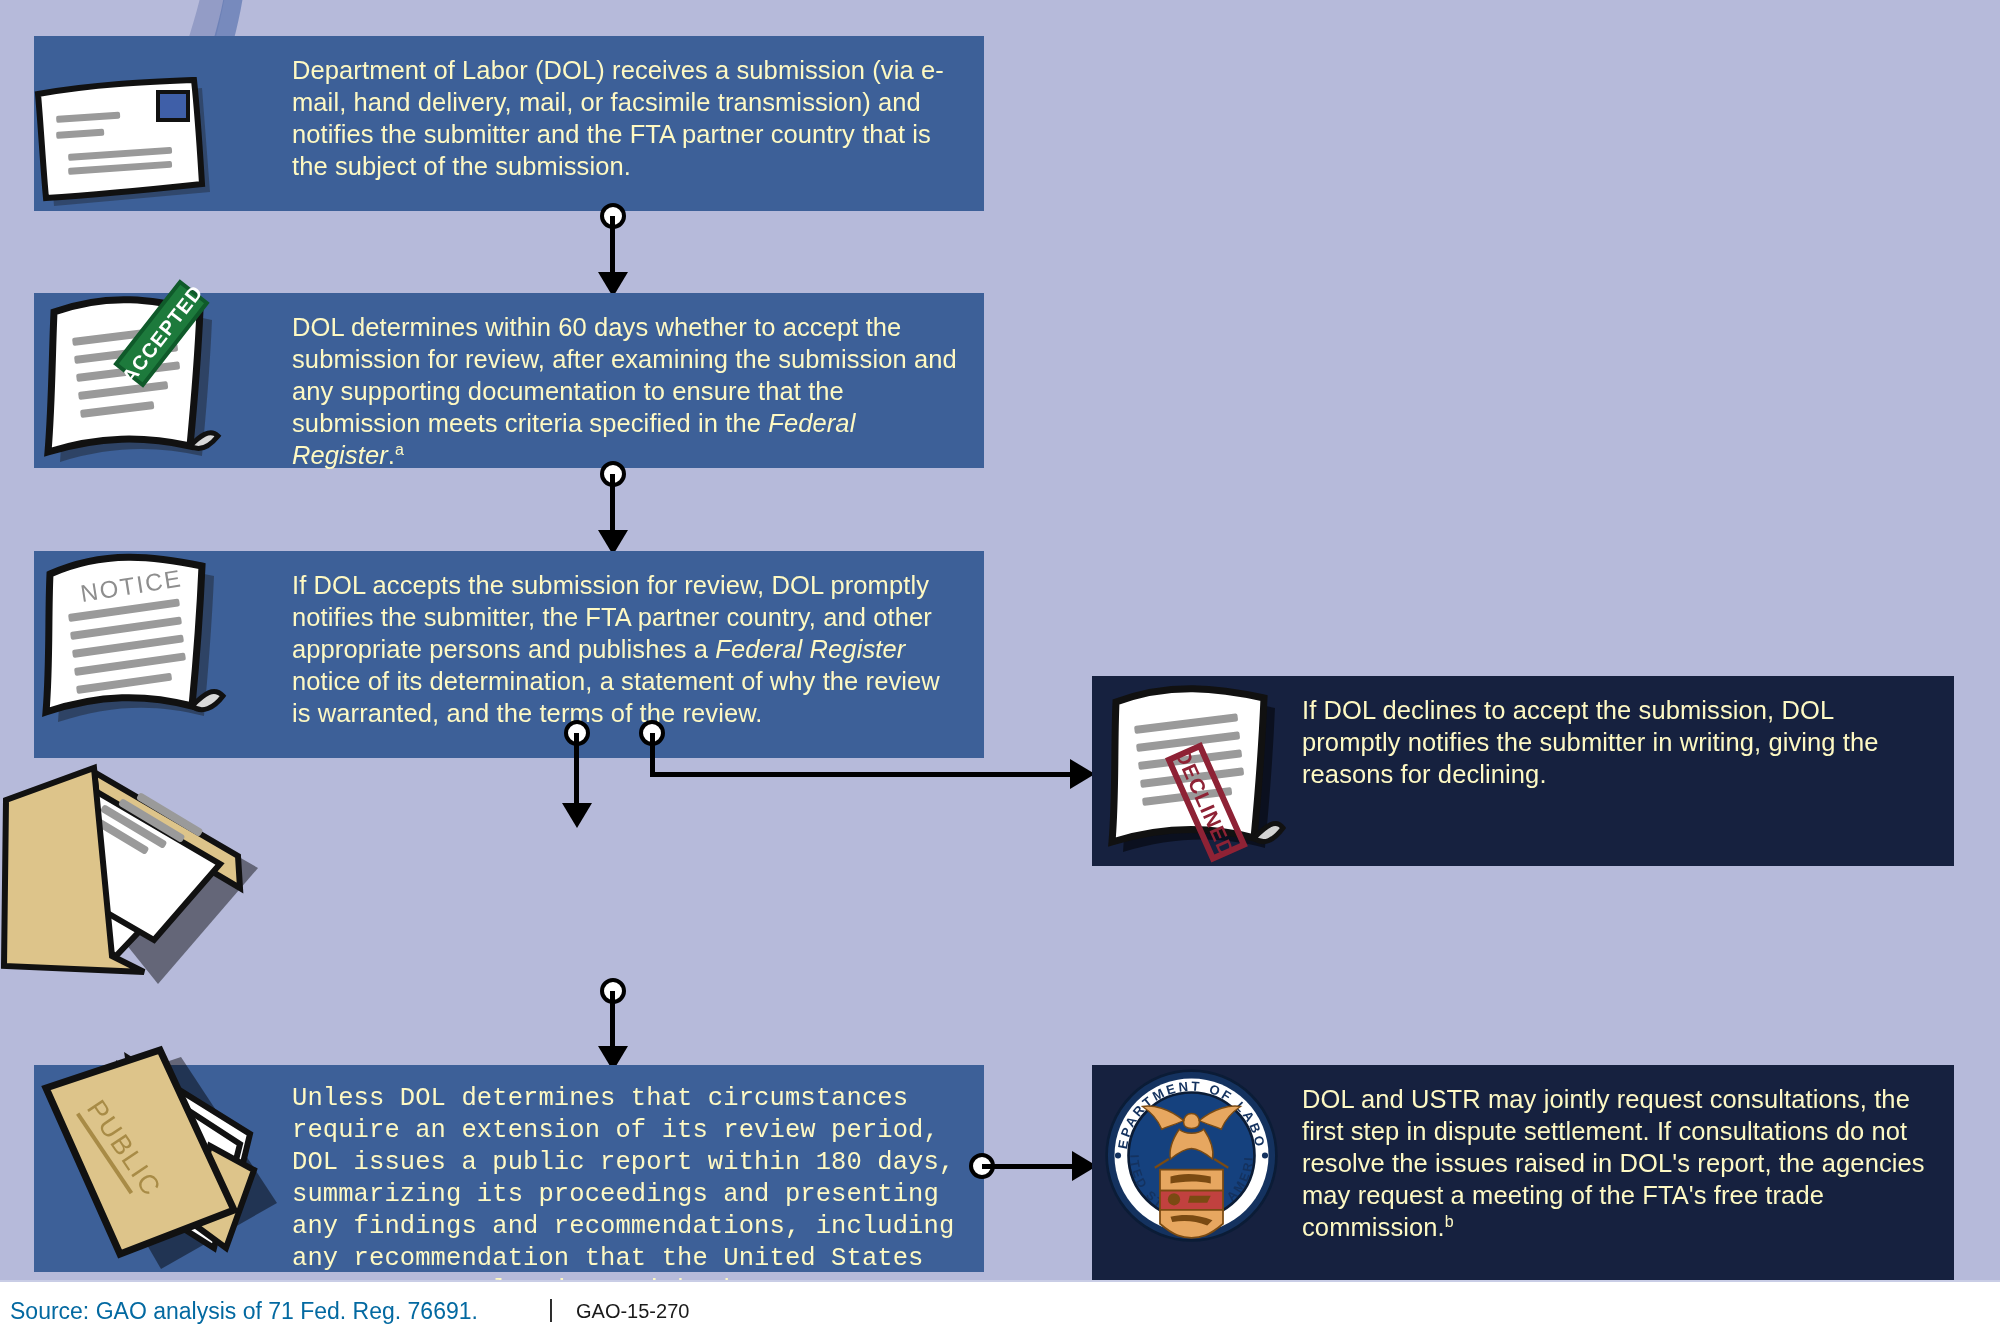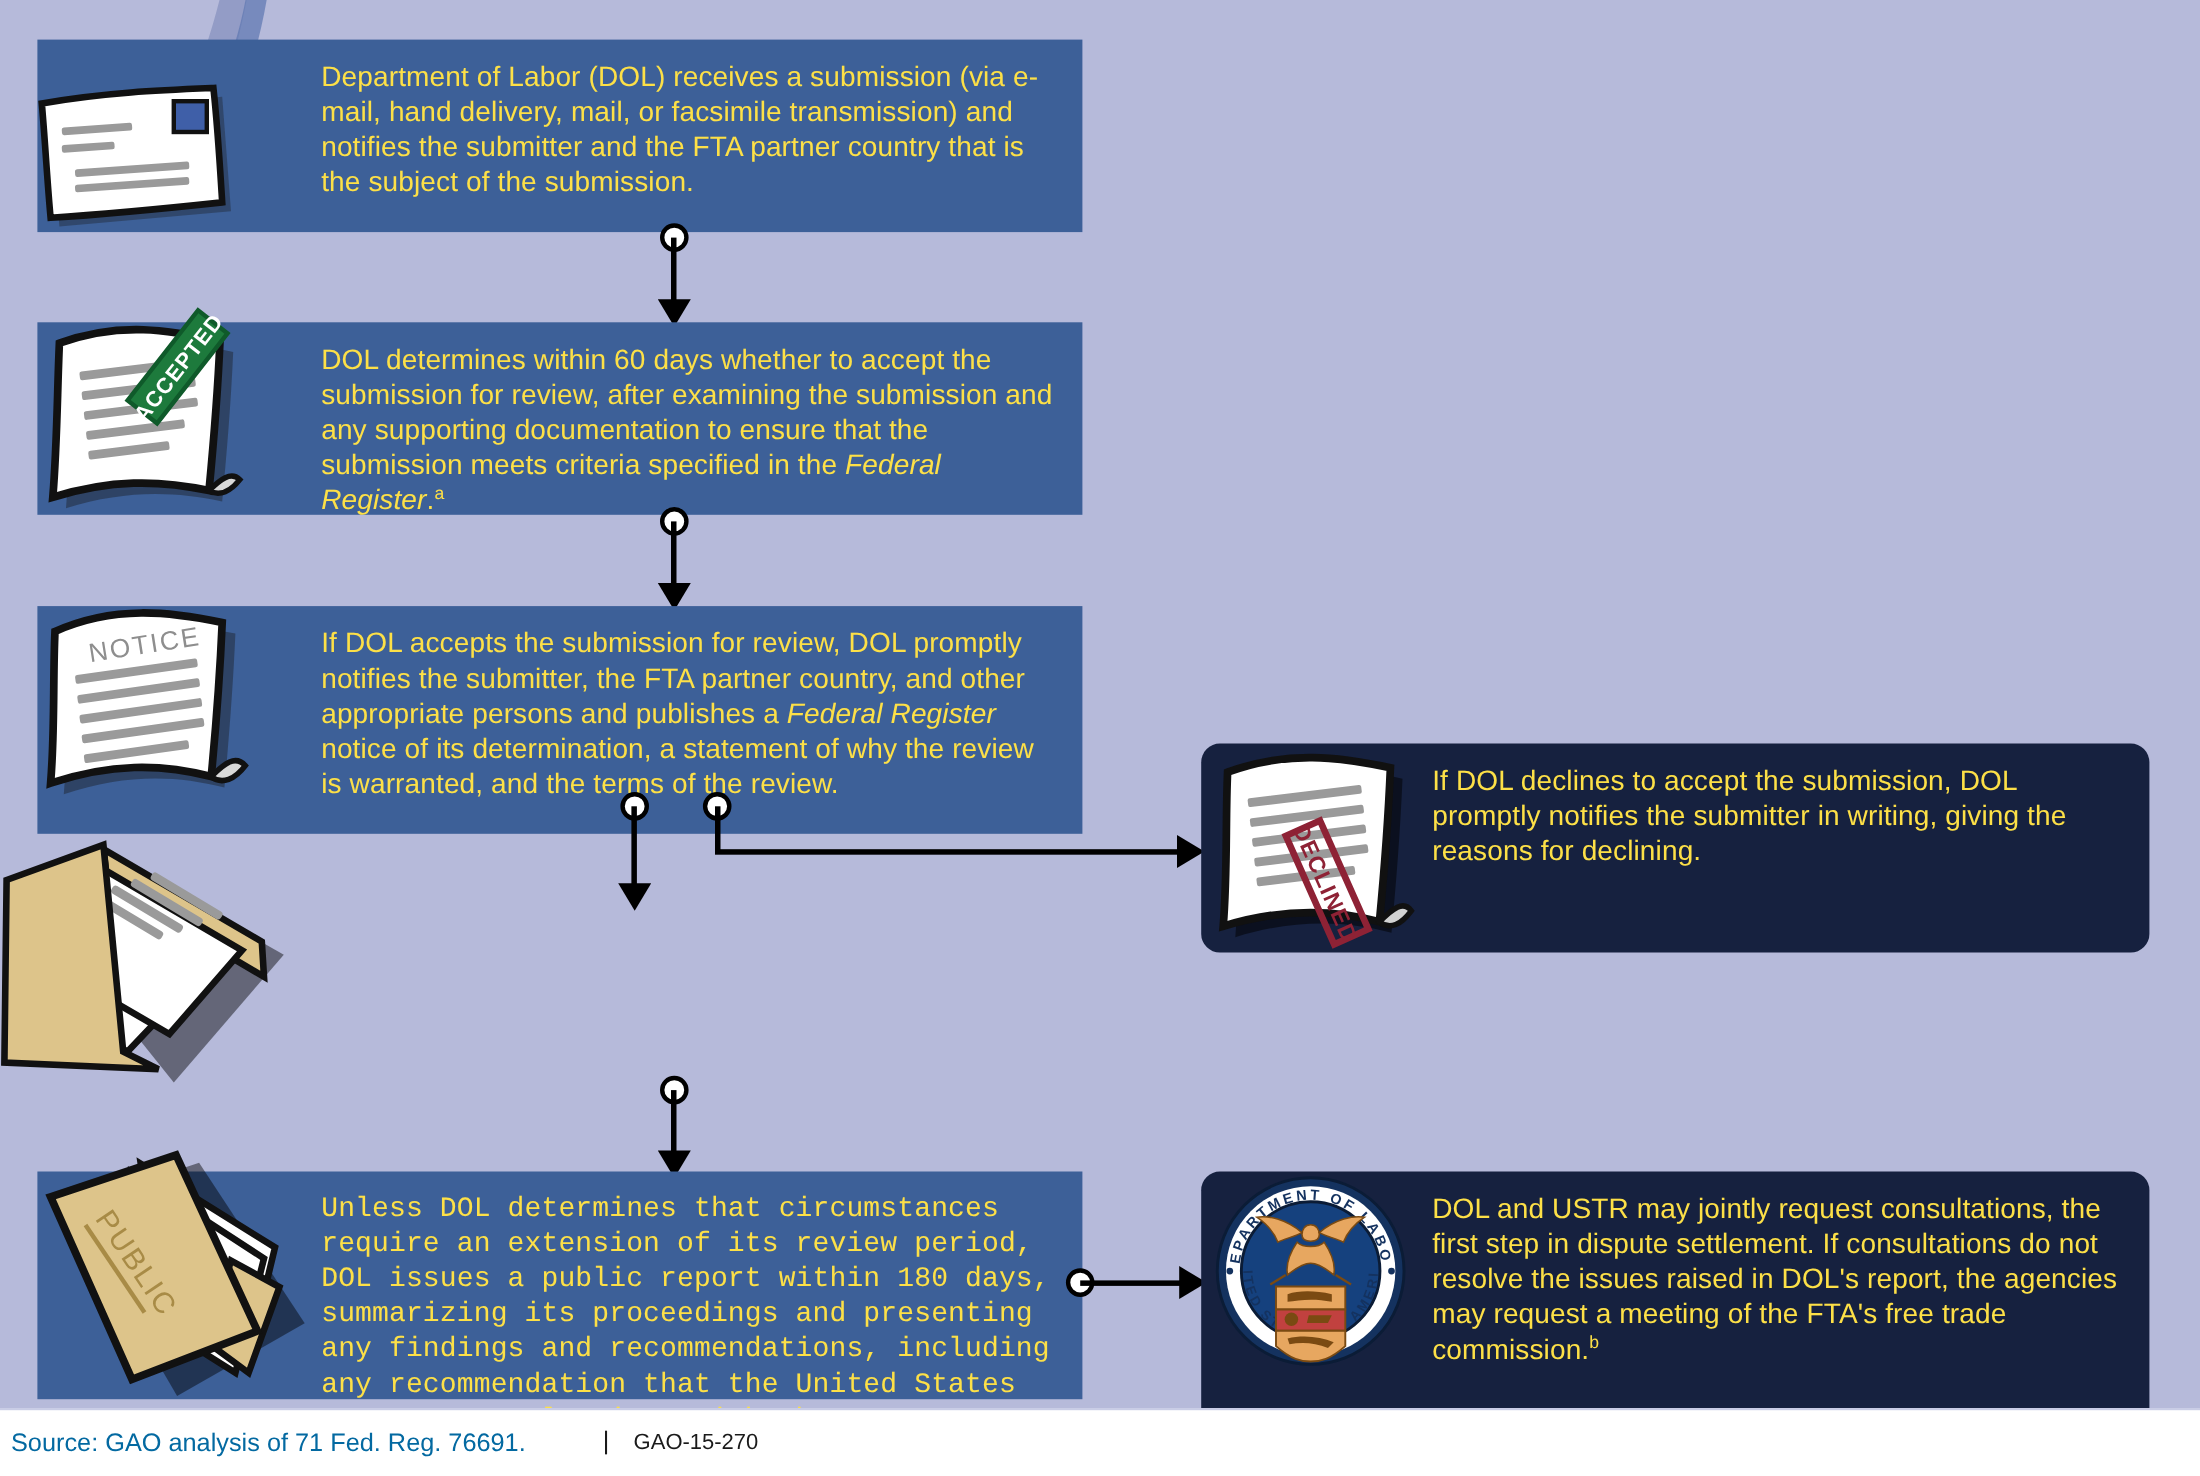--- a/index.html
+++ b/index.html
@@ -10,28 +10,28 @@
     width:2000px; height:1342px;
     position:relative; overflow:hidden;
   }
   #canvas{
     position:absolute; left:0; top:0; width:2000px; height:1342px;
     background:#b6bada;
   }
   
   .box{
     position:absolute;
-    color:#fde047;
+    color:#fef9c3;
     font-size:25.5px;
     line-height:32px;
     letter-spacing:.1px;
     padding-left:32px;
   }
   .box.blue   { background:#3d6098; }
-  .box.navy   { background:#16213f;border-radius:17px; }
+  .box.navy   { background:#16213f; }
   .box .txt{
     position:absolute;
     top:18px;
     left:258px;
     right:26px;
     white-space:pre-wrap;
   }
   .box.navy .txt{ left:210px; }
   .box .txt i{ font-style:italic; }
   .box .txt sup{ font-size:16px; vertical-align:super; line-height:0; }

